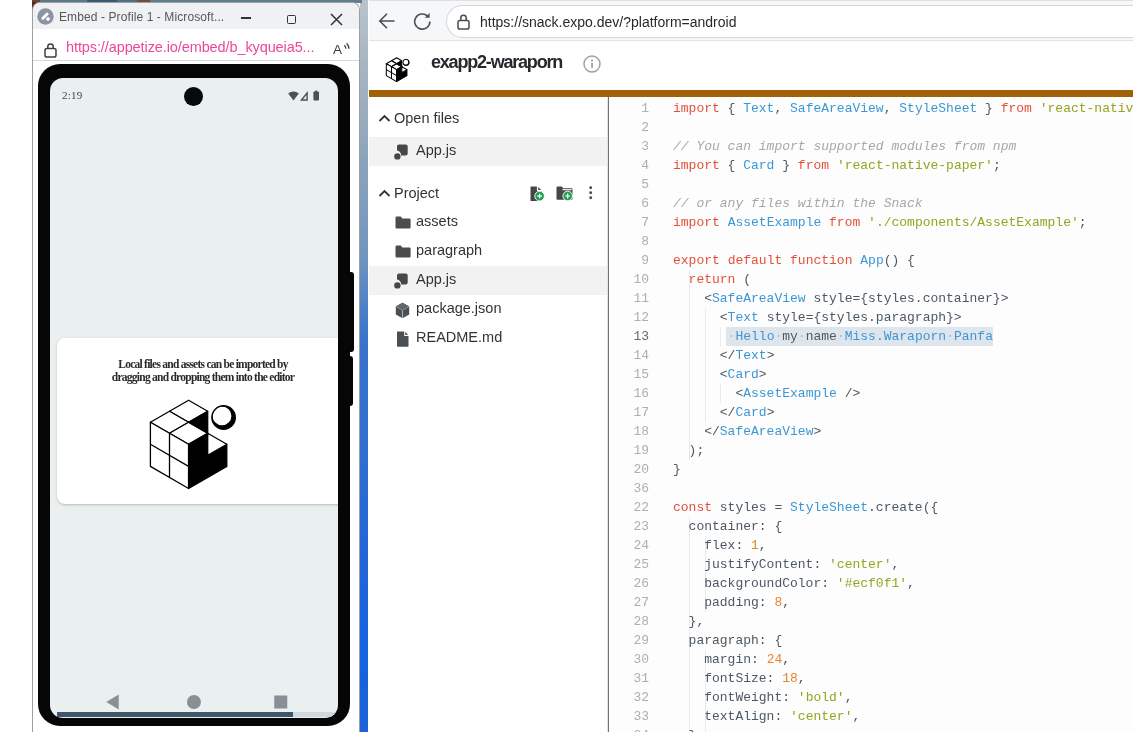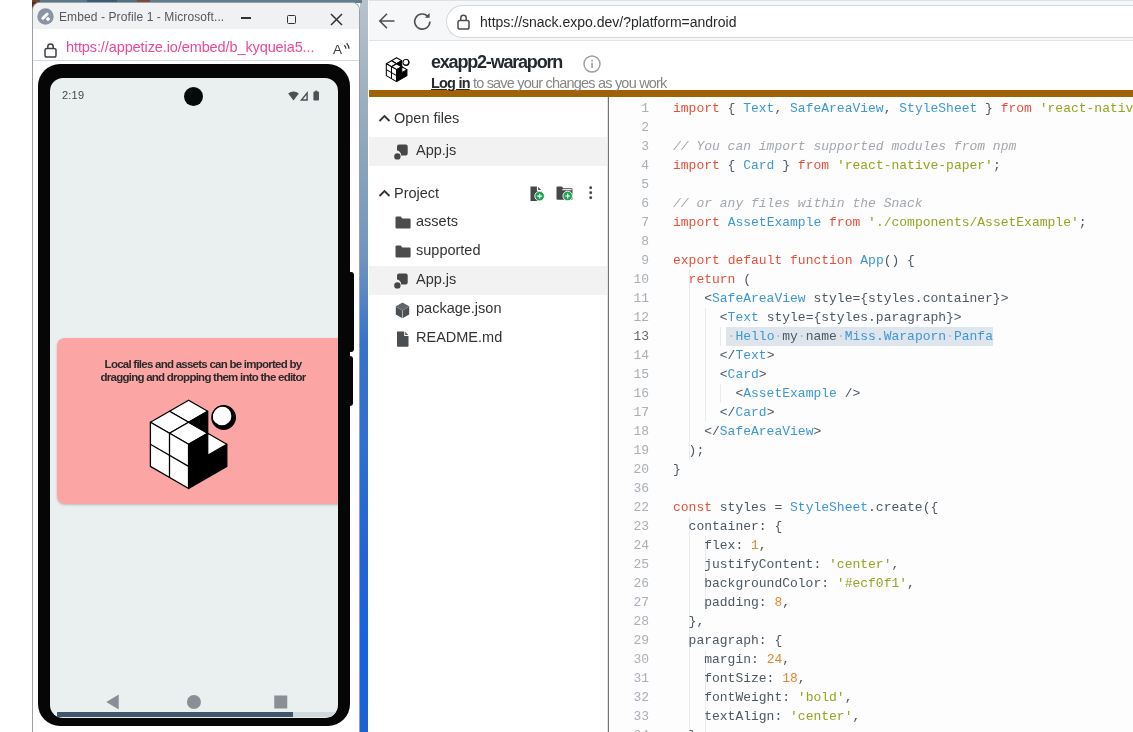--- a/index.html
+++ b/index.html
@@ -22,27 +22,27 @@
   #emin  { left:208px; top:14px; width:10px; height:1.6px; background:#303336; }
   #emax  { left:254px; top:12px; width:9px; height:9px; border:1.4px solid #303336; border-radius:1.5px; }
   #eurlrow { left:0; top:26px; width:100%; height:32px; background:#fff; border-bottom:1px solid #d7dadd; }
   #eurltext { left:33px; top:36px; font-size:14.5px; letter-spacing:-0.1px; color:#ec4899; }
   #econtent { left:0; top:58px; width:100%; height:669px; background:#fff; }
 
   
   #phone { left:6px; top:64px; width:312px; height:662px; background:#060606; border-radius:22px; }
   #pbtn1 { left:316px; top:272px; width:5.5px; height:80px; background:#060606; border-radius:0 3px 3px 0; }
   #pbtn2 { left:316px; top:356px; width:5px; height:50px; background:#060606; border-radius:0 3px 3px 0; }
-  #screen { left:18px; top:78px; width:287.5px; height:640px; background:#eaefef; border-radius:13px; overflow:hidden; }
+  #screen { left:18px; top:78px; width:287.5px; height:640px; background:#eaefef; border-radius:13px; overflow:hidden;font-family:Liberation Serif, serif; }
   
   #ptime { left:12px; top:11px; font-size:11px; color:#40484d; letter-spacing:0.2px; }
   #pcam { left:134px; top:9px; width:19px; height:19px; border-radius:50%; background:#070a0a; }
   #pstatusicons { right:0px; top:0px; left:225.5px; top:12px; }
   #phello { left:0; top:230px; width:100%; text-align:center; letter-spacing:-0.35px; font-size:13px; font-weight:bold; color:#1c1c1c; }
-  #pcard { left:7px; top:260px; width:292px; height:166px; background:#fca5a5; border-radius:8px; box-shadow:0 1px 2.5px rgba(0,0,0,0.22); }
+  #pcard { left:7px; top:260px; width:292px; height:166px; background:#ffffff; border-radius:8px; box-shadow:0 1px 2.5px rgba(0,0,0,0.22); }
   #pcardtext { left:0; top:20px; width:100%; text-align:center; font-size:11.5px; letter-spacing:-0.75px; line-height:13px; font-weight:bold; color:#2a2a2a; }
   #plogo { left:85px; top:52px; }
   #pnav { left:0; top:612px; width:100%; height:24px; }
   #pbar { left:7px; top:634px; width:236px; height:5px; background:#41566b; }
   #pbar2 { left:243px; top:634px; width:44px; height:5px; background:#cfd8dc; }
 
   
   #chrome { left:337px; top:0; width:896px; height:732px; background:#737373; }
   #ctoolbar { left:0; top:0; width:796px; height:41px; background:#f6f7f8; border-bottom:1px solid #e1e3e5; border-top:1px solid #dee1e4;}
   #cpill { left:77px; top:4px; width:719px; height:33px; background:#fff; border:1px solid #d3d7db; border-radius:17px 0 0 17px; border-right:none; }
@@ -184,21 +184,20 @@
         </g>
         <circle cx="81.6" cy="27.5" r="11.7" fill="#fff" stroke="#000" stroke-width="3.5"></circle>
         <path fill-rule="evenodd" fill="#000" d="M93.3 27.5 a11.7 11.7 0 1 1 -23.4 0 a11.7 11.7 0 1 1 23.4 0 Z M89.4 25.9 a9.4 9.4 0 1 1 -18.8 0 a9.4 9.4 0 1 1 18.8 0 Z"></path>
       </svg>
       <div id="shtitle" class="abs">exapp2-waraporn</div>
       <svg class="abs" style="left:214px;top:14px" width="18" height="18" viewBox="0 0 18 18">
           <circle cx="9" cy="9" r="8" fill="none" stroke="#9aa0a6" stroke-width="1.4"></circle>
           <rect x="8.2" y="7.8" width="1.7" height="5.2" fill="#9aa0a6"></rect>
           <rect x="8.2" y="4.6" width="1.7" height="1.8" fill="#9aa0a6"></rect>
         </svg>
-      <div id="shlogin" class="abs"><a>Log in</a> to save your changes as you work</div>
     </div>
     <div id="sidebar" class="abs">
       <div class="srow shead" style="top:8px">
         <svg class="abs" style="left:9px;top:9px" width="13" height="9" viewBox="0 0 13 9">
             <path d="M1.5 7 L6.5 2 L11.5 7" stroke="#333" stroke-width="1.8" fill="none"></path>
           </svg>
         <div class="lbl">Open files</div>
       </div>
       <div class="srow sitem hl" style="top:40px">
         <svg class="abs" style="left:25px;top:7px" width="15" height="16" viewBox="0 0 15 16">
@@ -233,21 +232,21 @@
       <div class="srow sitem" style="top:111px">
         <svg class="abs" style="left:26px;top:8px" width="16" height="13" viewBox="0 0 16 13">
             <path d="M0.5 1.8 a1.2 1.2 0 0 1 1.2 -1.2 h4 l1.7 1.9 h7 a1.2 1.2 0 0 1 1.2 1.2 v7.6 a1.2 1.2 0 0 1 -1.2 1.2 h-12.7 a1.2 1.2 0 0 1 -1.2 -1.2 z" fill="#4c4c4c"></path>
           </svg>
         <div class="lbl">assets</div>
       </div>
       <div class="srow sitem" style="top:140px">
         <svg class="abs" style="left:26px;top:8px" width="16" height="13" viewBox="0 0 16 13">
             <path d="M0.5 1.8 a1.2 1.2 0 0 1 1.2 -1.2 h4 l1.7 1.9 h7 a1.2 1.2 0 0 1 1.2 1.2 v7.6 a1.2 1.2 0 0 1 -1.2 1.2 h-12.7 a1.2 1.2 0 0 1 -1.2 -1.2 z" fill="#4c4c4c"></path>
           </svg>
-        <div class="lbl">supported</div>
+        <div class="lbl">paragraph</div>
       </div>
       <div class="srow sitem hl" style="top:169px">
         <svg class="abs" style="left:25px;top:7px" width="15" height="16" viewBox="0 0 15 16">
             <path d="M5 0.5 h6.7 a2 2 0 0 1 2 2 v7 a2 2 0 0 1 -2 2 h-4.5 a5.3 5.3 0 0 0 -4.2 -4.9 V2.5 a2 2 0 0 1 2 -2 z" fill="#474747"></path>
             <circle cx="3.4" cy="12.4" r="3.2" fill="#474747"></circle>
           </svg>
         <div class="lbl">App.js</div>
       </div>
       <div class="srow sitem" style="top:198px">
         <svg class="abs" style="left:26px;top:7px" width="15" height="17" viewBox="0 0 15 17">

